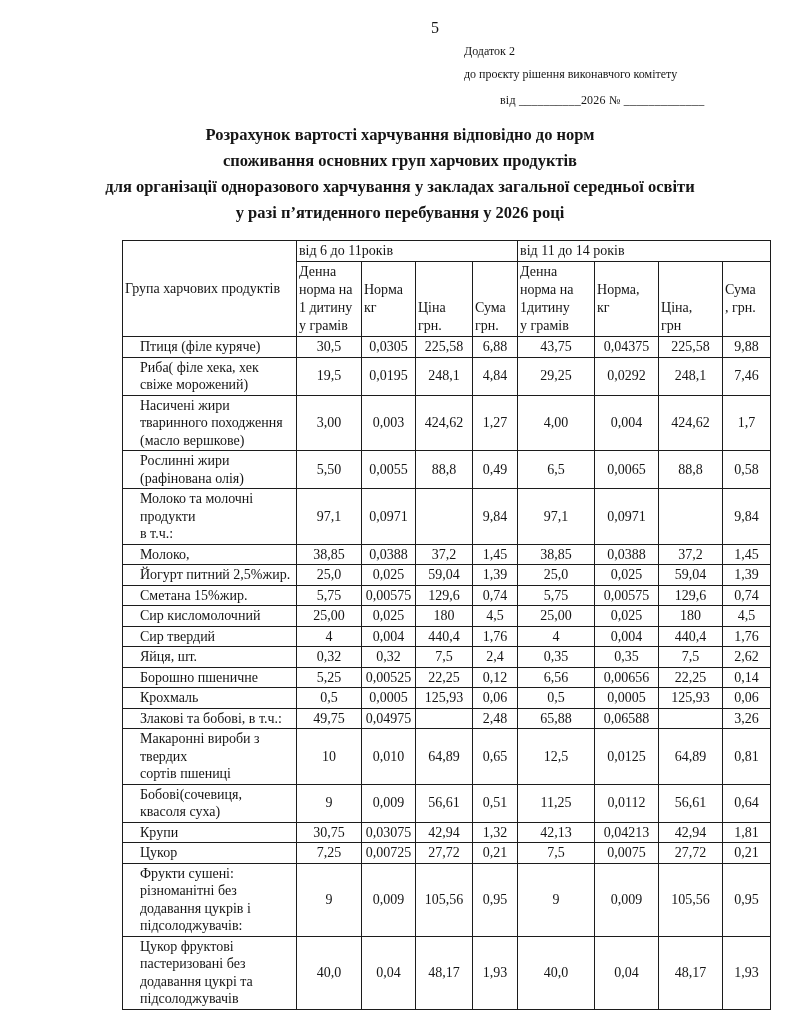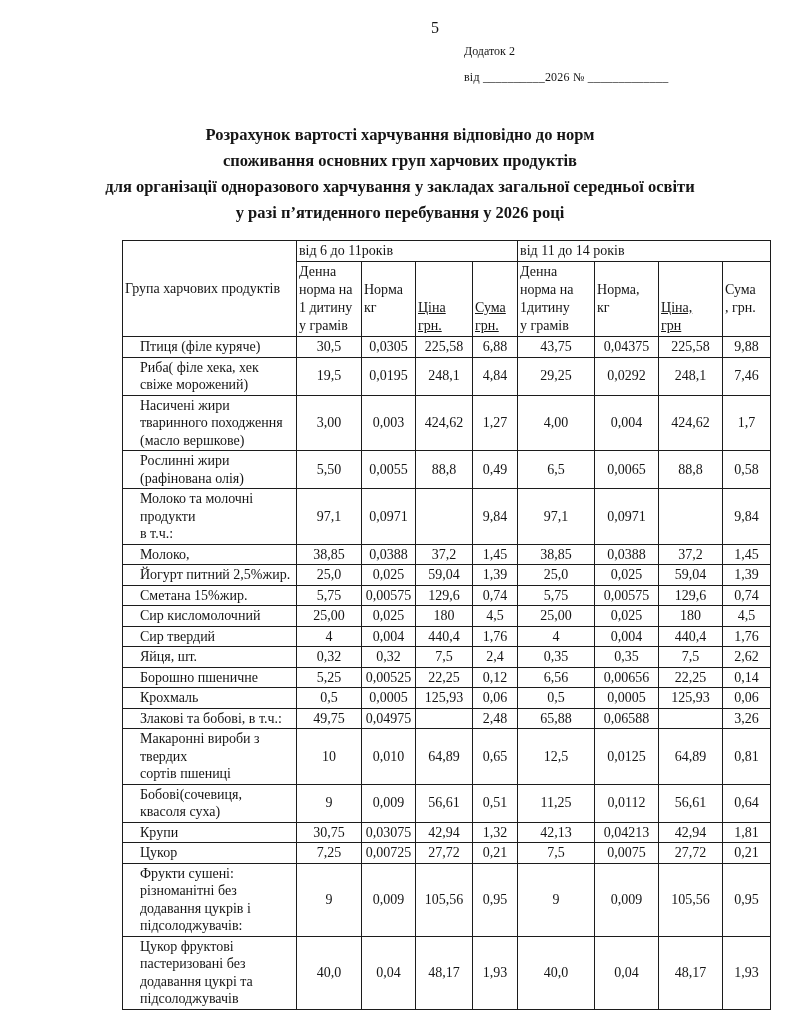--- a/index.html
+++ b/index.html
@@ -19,21 +19,21 @@
     font-size: 16px;
   }
   .annex {
     position: absolute;
     left: 464px;
     top: 40px;
     font-size: 12px;
     line-height: 23px;
     white-space: nowrap;
   }
-  .date-line { margin-top: 3px; letter-spacing: 0.2px; }
+  .date-line { margin-top: 3px; letter-spacing: 0.2px; margin-left: 36px; }
   .doc-title {
     position: absolute;
     top: 122px;
     left: 0;
     width: 100%;
     text-align: center;
     font-size: 16.5px;
     line-height: 26px;
     font-weight: bold;
   }
@@ -52,41 +52,42 @@
     padding: 1px 2px;
     line-height: 17.5px;
     overflow: hidden;
   }
   .cost th {
     text-align: left;
     vertical-align: middle;
     white-space: pre-line;
     line-height: 18px;
   }
-  .cost th.vb { vertical-align: bottom; text-decoration: underline; }
+  .cost th.vb { vertical-align: bottom; }
   .cost td.name {
     text-align: left;
     vertical-align: top;
     white-space: pre-line;
     padding-left: 17px;
   }
   .cost td.num {
     text-align: center;
     vertical-align: middle;
   }
 </style>
 </head>
 <body>
 
 <div class="page">
 
   <div class="page-number">5</div>
 
   <div class="annex">
     <div>Додаток 2</div>
+    <div>до проєкту рішення виконавчого комітету</div>
     <div class="date-line">від __________2026  № _____________</div>
   </div>
 
   <div class="doc-title">
     <div>Розрахунок вартості харчування відповідно до норм</div>
     <div>споживання основних груп харчових продуктів</div>
     <div>для організації одноразового харчування у закладах загальної середньої освіти</div>
     <div>у разі п’ятиденного перебування у 2026 році</div>
   </div>
 

